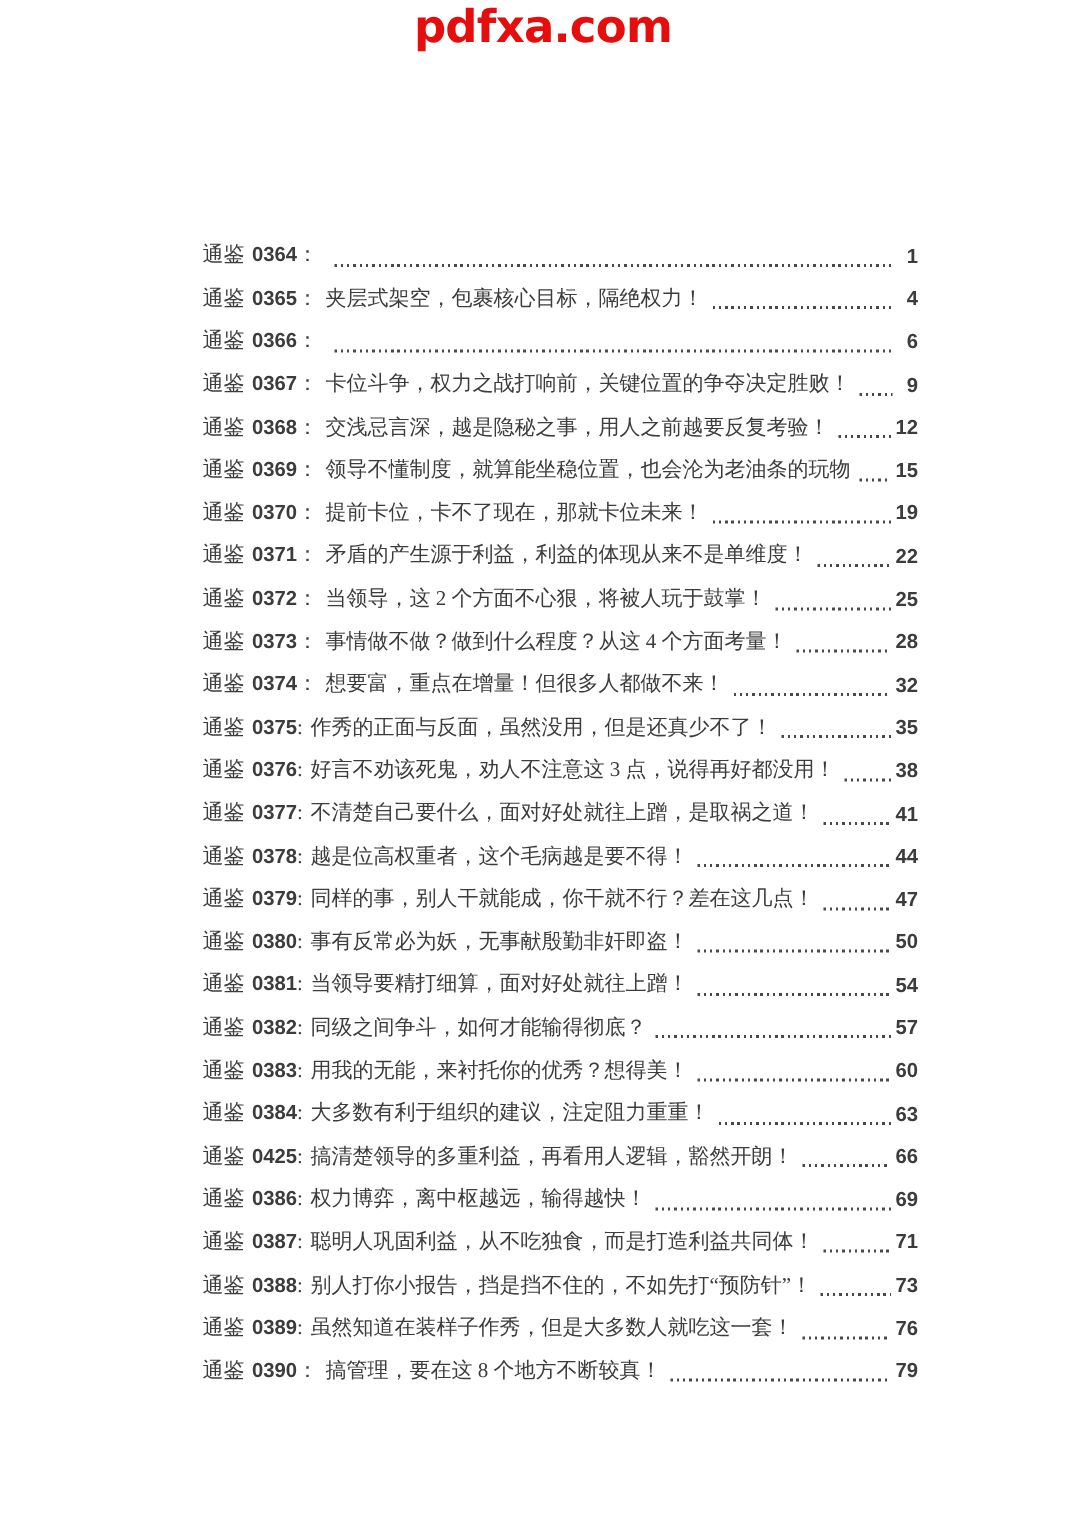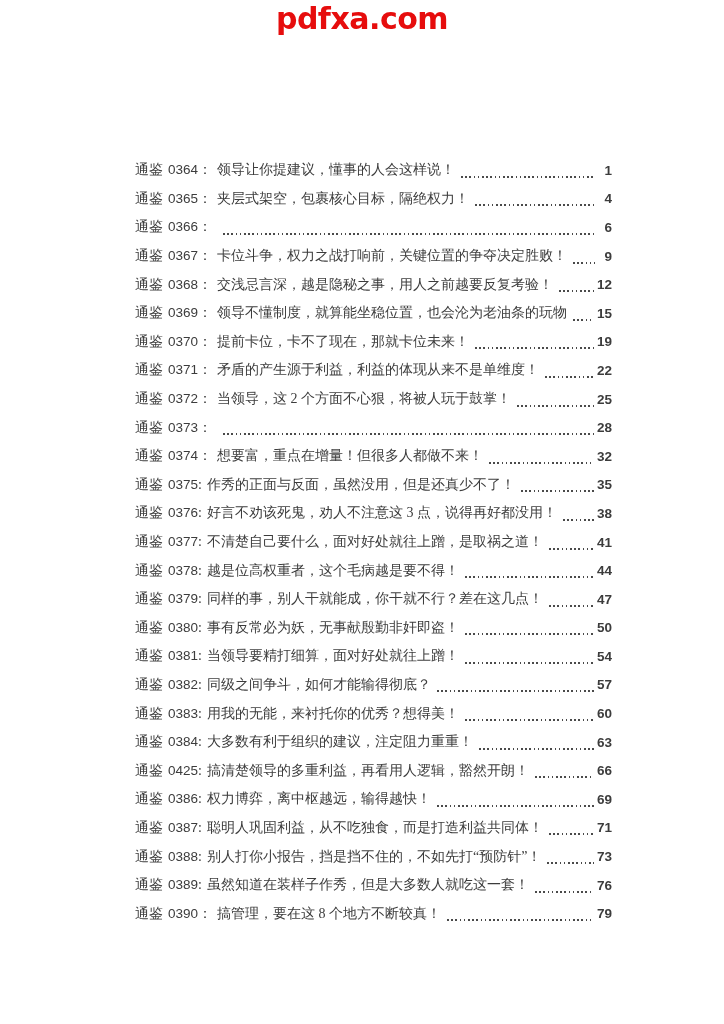--- a/index.html
+++ b/index.html
@@ -40,21 +40,21 @@
     font-size: 14px;
     color: #3c3c3c;
   }
   .entry-label {
     display: inline-flex;
     align-items: baseline;
   }
   .book { margin-right: 5px; }
   .num {
     font-family: "Liberation Sans", "DejaVu Sans", sans-serif;
-    font-weight: 400;
+    font-weight: 700;
     font-size: 13.5px;
   }
   .sep { margin-right: 5px; }
   .dots {
     flex: 1;
     height: 2px;
     margin: 13px 3px 0 6px;
     background-image: repeating-linear-gradient(
       to right,
       #4a4a4a 0px, #4a4a4a 1.6px,
@@ -75,21 +75,20 @@
 
 <div class="page">
   <div class="watermark" style="color: rgb(230, 13, 13);">pdfxa.com</div>
 
   <div class="toc">
   <div class="toc-row">
     <span class="entry-label">
           <span class="book">通鉴</span>
           <span class="num">0364</span>
           <span class="sep">：</span>
-          <span class="title">领导让你提建议，懂事的人会这样说！</span>
         </span>
     <span class="dots"></span>
     <span class="page-num">1</span>
   </div>
 
   <div class="toc-row">
     <span class="entry-label">
           <span class="book">通鉴</span>
           <span class="num">0365</span>
           <span class="sep">：</span>
@@ -173,20 +172,21 @@
         </span>
     <span class="dots"></span>
     <span class="page-num">25</span>
   </div>
 
   <div class="toc-row">
     <span class="entry-label">
           <span class="book">通鉴</span>
           <span class="num">0373</span>
           <span class="sep">：</span>
+          <span class="title">事情做不做？做到什么程度？从这 4 个方面考量！</span>
         </span>
     <span class="dots"></span>
     <span class="page-num">28</span>
   </div>
 
   <div class="toc-row">
     <span class="entry-label">
           <span class="book">通鉴</span>
           <span class="num">0374</span>
           <span class="sep">：</span>

